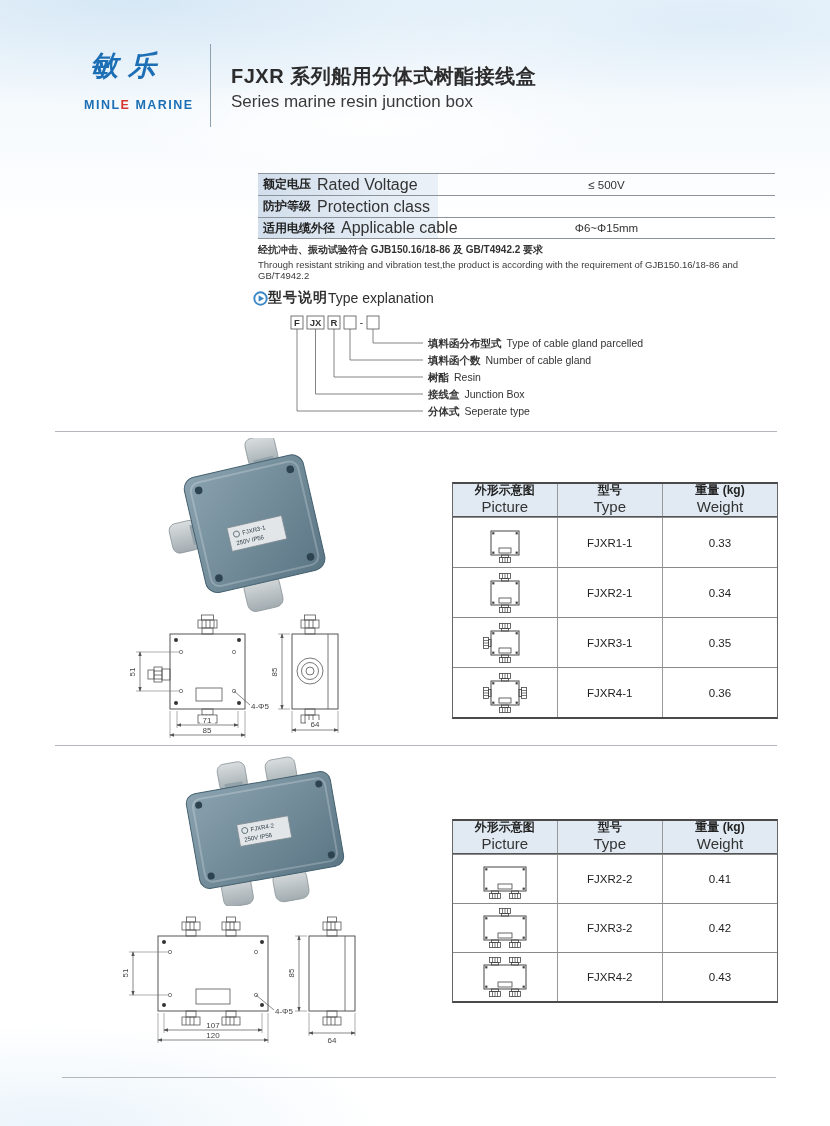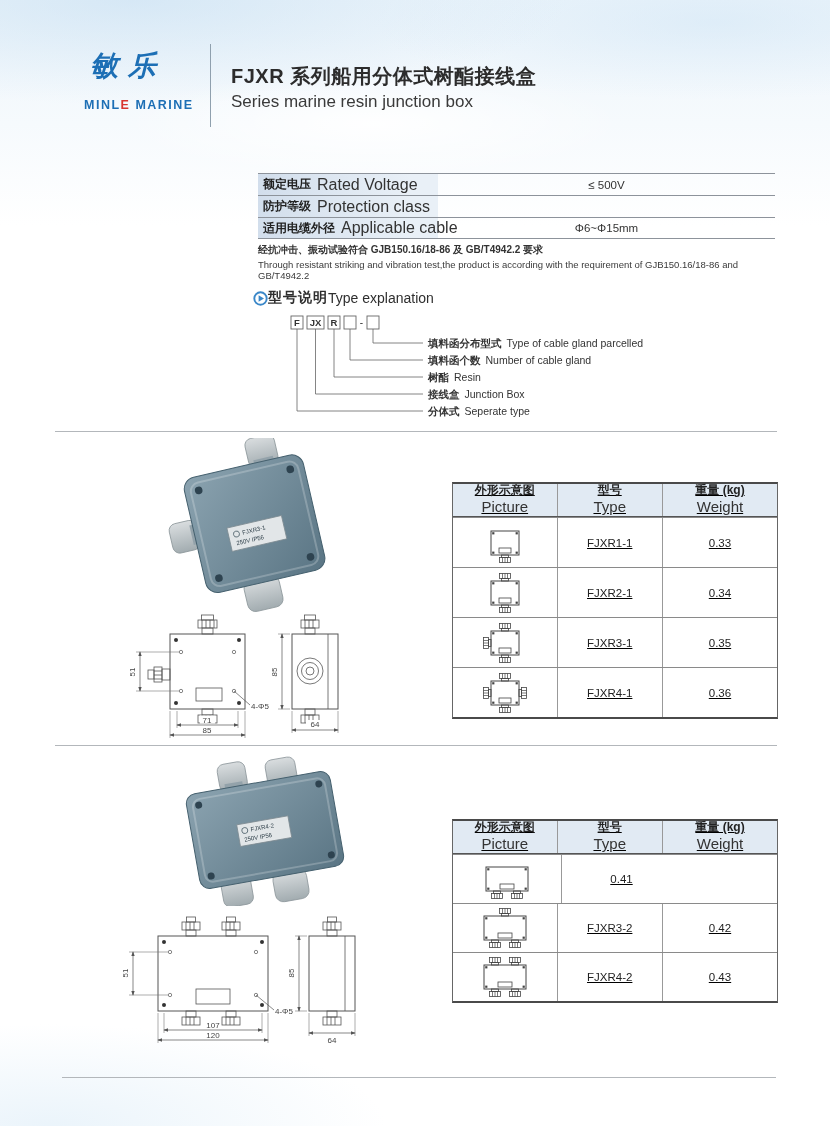--- a/index.html
+++ b/index.html
@@ -39,21 +39,21 @@
   
   .te-heading { left:253px; top:289px; display:flex; align-items:center; font-size:14px; color:#2e2e2e; }
   .te-heading .cn { font-weight:bold; letter-spacing:1px; }
   .svg-cn { font-weight:bold; }
   svg text { fill:#333; }
 
   .h-divider { height:1px; background:#b3b7bb; }
 
   
   .ptable { width:326px; border:1px solid #666; border-top:2px solid #4a4a4a; border-bottom:2px solid #4a4a4a; background:rgba(255,255,255,.55); }
-  .prow { display:flex;text-decoration:underline; }
+  .prow { display:flex; }
   .phead { border-bottom:1.5px solid #555; background:#e1eaf3; }
   .prow + .prow { border-top:1px solid #8a8a8a; }
   .pcell { display:flex; flex-direction:column; align-items:center; justify-content:center; }
   .pcell + .pcell { border-left:1px solid #999; }
   .c1 { width:108px; } .c2 { width:110px; } .c3 { width:120px; }
   .phead .pcell { height:32px; line-height:1.15; }
   .phead .cn { font-size:12px; font-weight:bold; color:#222; }
   .phead .en { font-size:15px; color:#333; }
   .t1 .prow.data { height:50px; }
   .t2 .prow.data { height:49px; }
@@ -549,20 +549,21 @@
             <line x1="17.5" y1="37.5" x2="17.5" y2="42.5" stroke="#444" stroke-width="0.7"></line>
             <line x1="20" y1="37.5" x2="20" y2="42.5" stroke="#444" stroke-width="0.7"></line>
             <line x1="22.5" y1="37.5" x2="22.5" y2="42.5" stroke="#444" stroke-width="0.7"></line>
             <rect x="36.5" y="35" width="7" height="2.5" fill="none" stroke="#444" stroke-width="0.8"></rect>
             <rect x="34.5" y="37.5" width="11" height="5" fill="none" stroke="#444" stroke-width="0.8"></rect>
             <line x1="37.5" y1="37.5" x2="37.5" y2="42.5" stroke="#444" stroke-width="0.7"></line>
             <line x1="40" y1="37.5" x2="40" y2="42.5" stroke="#444" stroke-width="0.7"></line>
             <line x1="42.5" y1="37.5" x2="42.5" y2="42.5" stroke="#444" stroke-width="0.7"></line>
           </svg>
         </div>
+      <div class="pcell c2 cell-text">FJXR2-2</div>
       <div class="pcell c3 cell-text">0.41</div>
     </div>
     <div class="prow data">
       <div class="pcell c1">
           <svg width="60" height="46" viewBox="0 0 60 46">
             <rect x="9" y="11" width="42" height="24" fill="none" stroke="#444" stroke-width="1"></rect>
             <rect x="10.2" y="12.2" width="2.2" height="2.2" fill="#444"></rect>
             <rect x="47.6" y="12.2" width="2.2" height="2.2" fill="#444"></rect>
             <rect x="10.2" y="31.6" width="2.2" height="2.2" fill="#444"></rect>
             <rect x="47.6" y="31.6" width="2.2" height="2.2" fill="#444"></rect>

